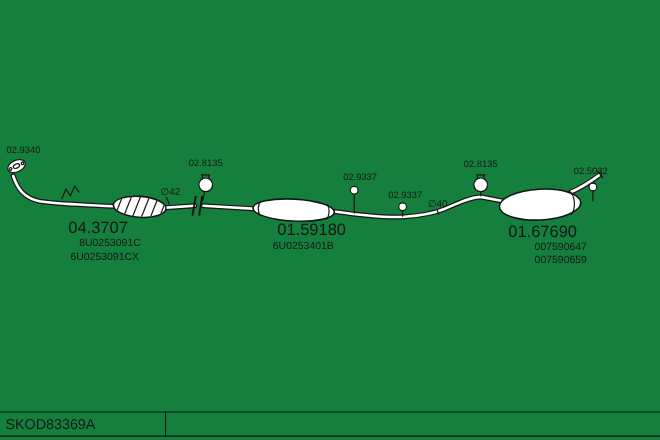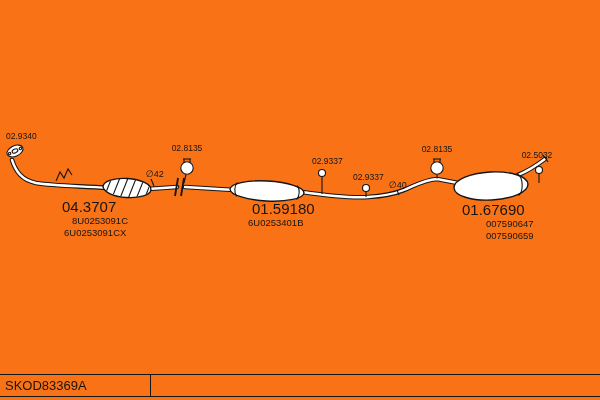--- a/index.html
+++ b/index.html
@@ -1,19 +1,19 @@
 <!DOCTYPE html>
 <html><head>
 <meta charset="utf-8">
 <style>
   html,body{margin:0;padding:0;background:#ffffff;}
   .canvas{
     position:relative;
     width:600px;height:400px;
-    background:#f97316;
+    background:#15803d;
     overflow:hidden;
     font-family:"Liberation Sans","DejaVu Sans",sans-serif;
   }
   svg{display:block;}
   .pipe-outer{fill:none;stroke:#151515;stroke-width:4.6;stroke-linecap:round;}
   .pipe-inner{fill:none;stroke:#ffffff;stroke-width:2.4;stroke-linecap:round;}
   .thin{fill:none;stroke:#151515;stroke-width:1.1;}
   .thin-fill{fill:#ffffff;stroke:#151515;stroke-width:1.1;}
   .part{fill:#ffffff;stroke:#151515;stroke-width:1.4;}
   .bar{stroke:#151515;stroke-width:1.8;}

